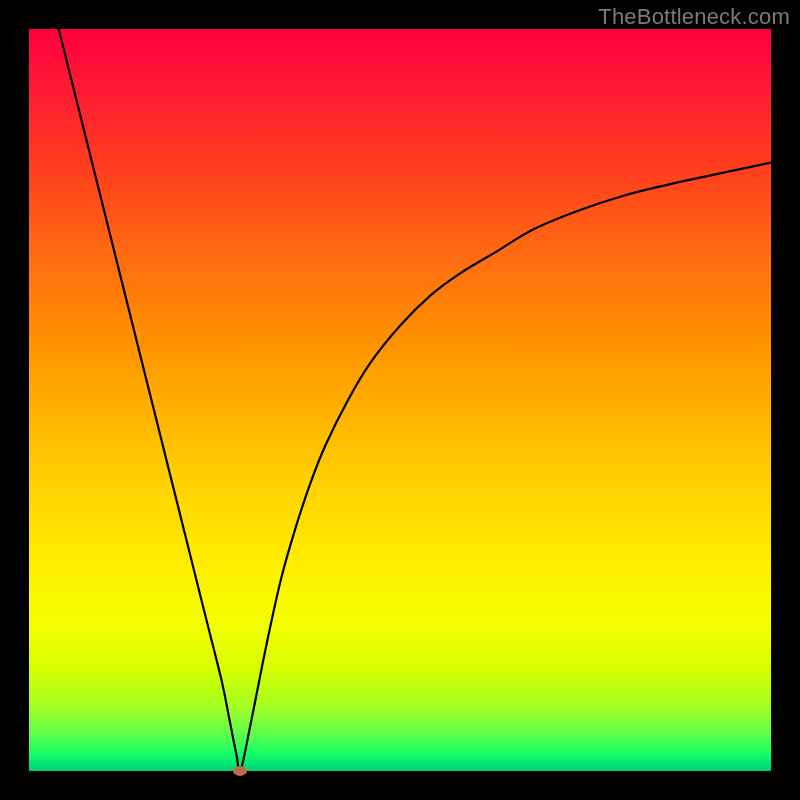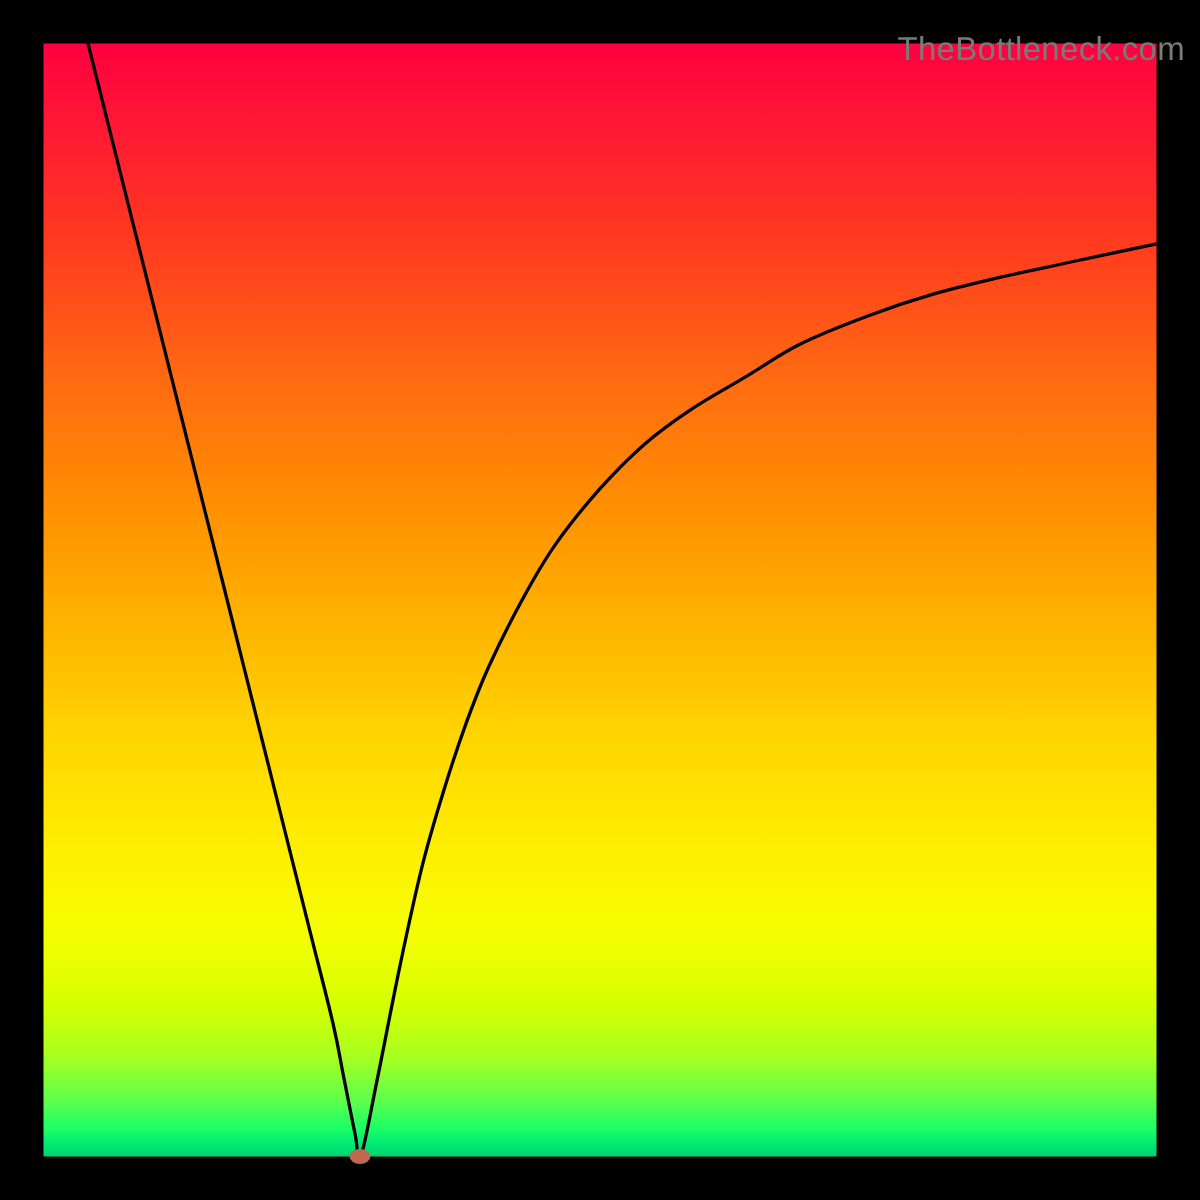--- a/index.html
+++ b/index.html
@@ -38,21 +38,21 @@
       #d8ff00 86%,
       #a8ff20 91%,
       #5dff4d 95%,
       #1aff66 97.5%,
       #00e673 99%,
       #00d072 100%
     );
   }
   .watermark {
     position: absolute;
-    top: 20px;
+    top: 4px;
     right: 10px;
     font-size: 22px;
     font-weight: 400;
     color: #7a7a7a;
     letter-spacing: 0.2px;
     user-select: none;
   }
   svg.curve {
     position: absolute;
     left: 0;

